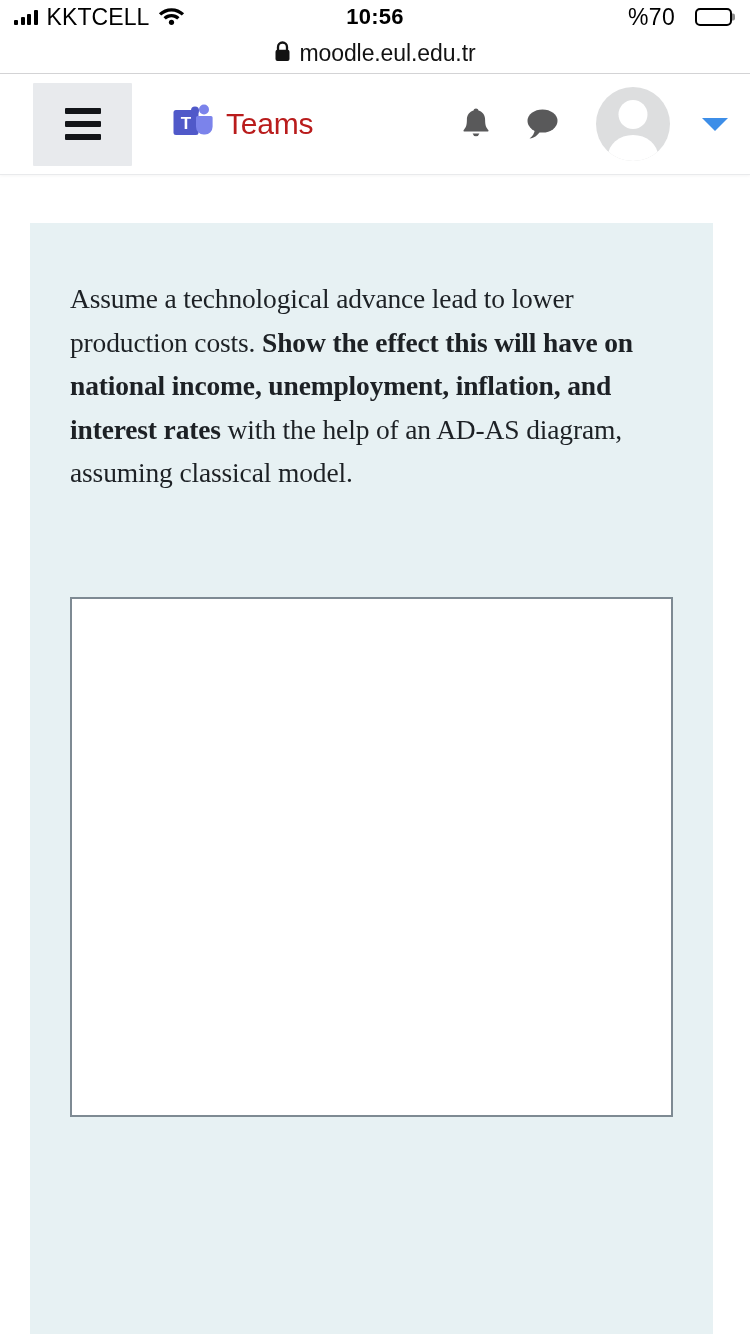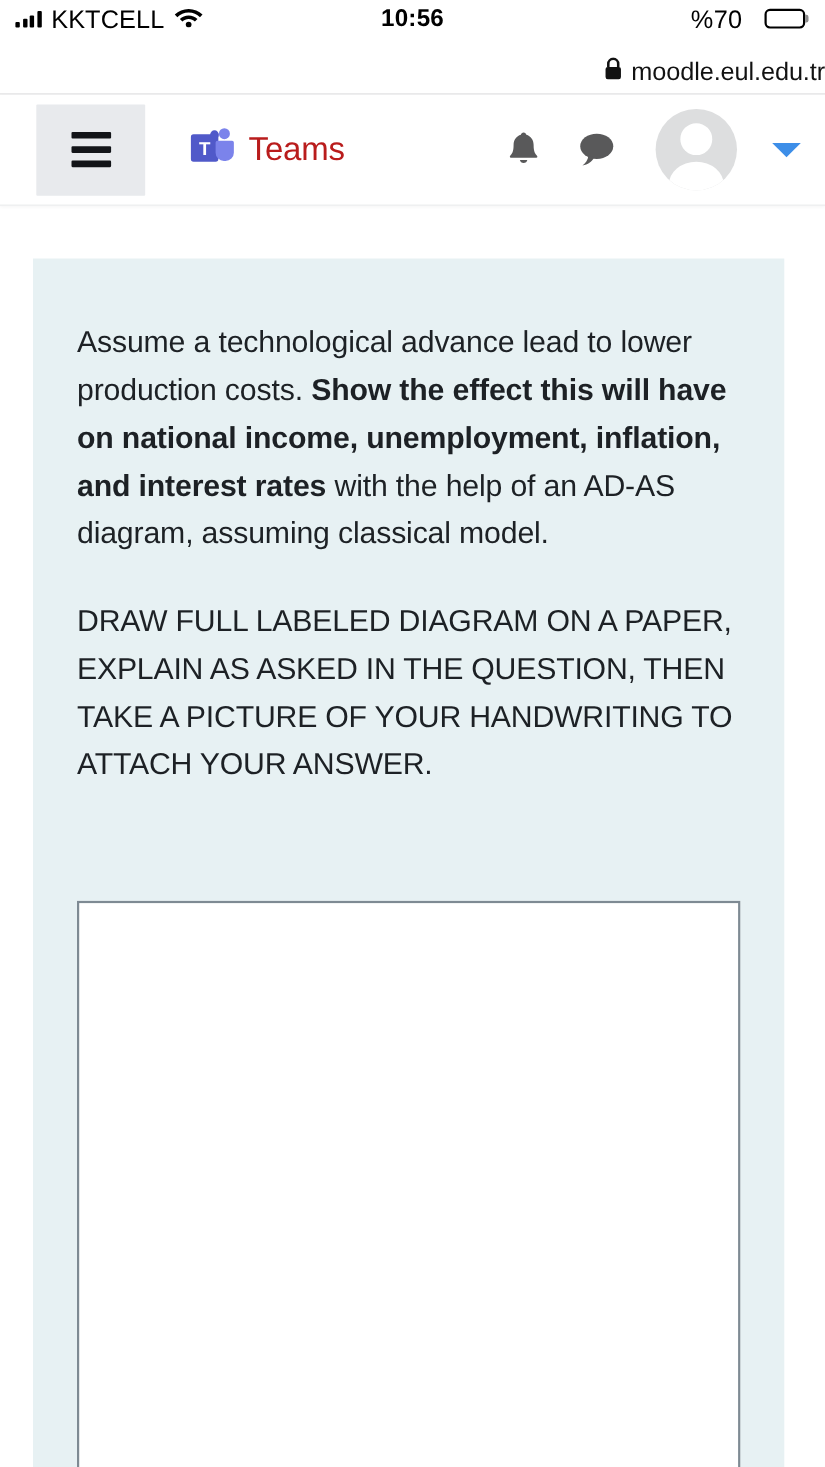--- a/index.html
+++ b/index.html
@@ -103,24 +103,23 @@
     background: #000;
     border-radius: 2.5px;
   }
 
   
   .url-bar {
     height: 40px;
     background: #ffffff;
     display: flex;
     align-items: center;
-    justify-content: flex-end;
+    justify-content: center;
     gap: 8px;
     border-bottom: 1px solid #d4d4d6;
-    margin-top: 12px;
   }
   .lock-icon { display: block; margin-top: -1px; }
   .url-text {
     font-size: 23px;
     color: #121212;
     letter-spacing: -0.1px;
   }
 
   
   .navbar {
@@ -235,20 +234,21 @@
     border-left: 13px solid transparent;
     border-right: 13px solid transparent;
     border-top: 13px solid #3d8ee8;
   }
 
   
   .page-body {
     background: #ffffff;
     padding: 48px 37px 0 30px;
     height: calc(1334px - 34px - 40px - 101px);
+    font-family: Liberation Serif, serif;
   }
 
   .question-card {
     background: #e7f1f3;
     padding: 54px 40px 0 40px;
     height: 100%;
   }
 
   .q-text {
     font-size: 27.5px;
@@ -355,18 +355,17 @@
         <i></i>
       </button>
   </div>
 </div>
 
 <div class="page-body">
   <div class="question-card">
 
     <p class="q-text"><span>Assume a technological advance lead to lower production costs. </span><b>Show the effect this will have on national income, unemployment, inflation, and interest rates</b><span> with the help of an AD-AS diagram, assuming classical model.</span></p>
 
-    <p class="q-instructions">DRAW FULL LABELED DIAGRAM ON A PAPER, EXPLAIN AS ASKED IN THE QUESTION, THEN TAKE A PICTURE OF YOUR HANDWRITING TO ATTACH YOUR ANSWER.</p>
 
     <div class="answer-box"></div>
 
   </div>
 </div>
 
 </body></html>

